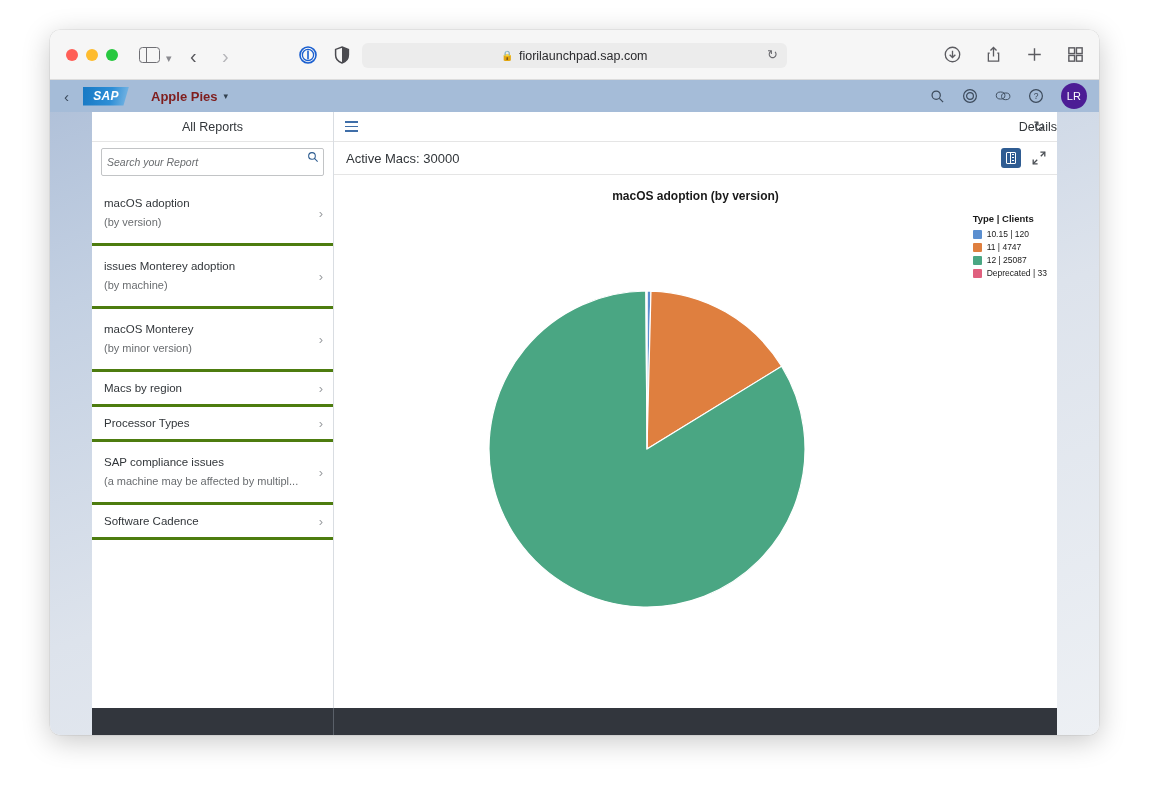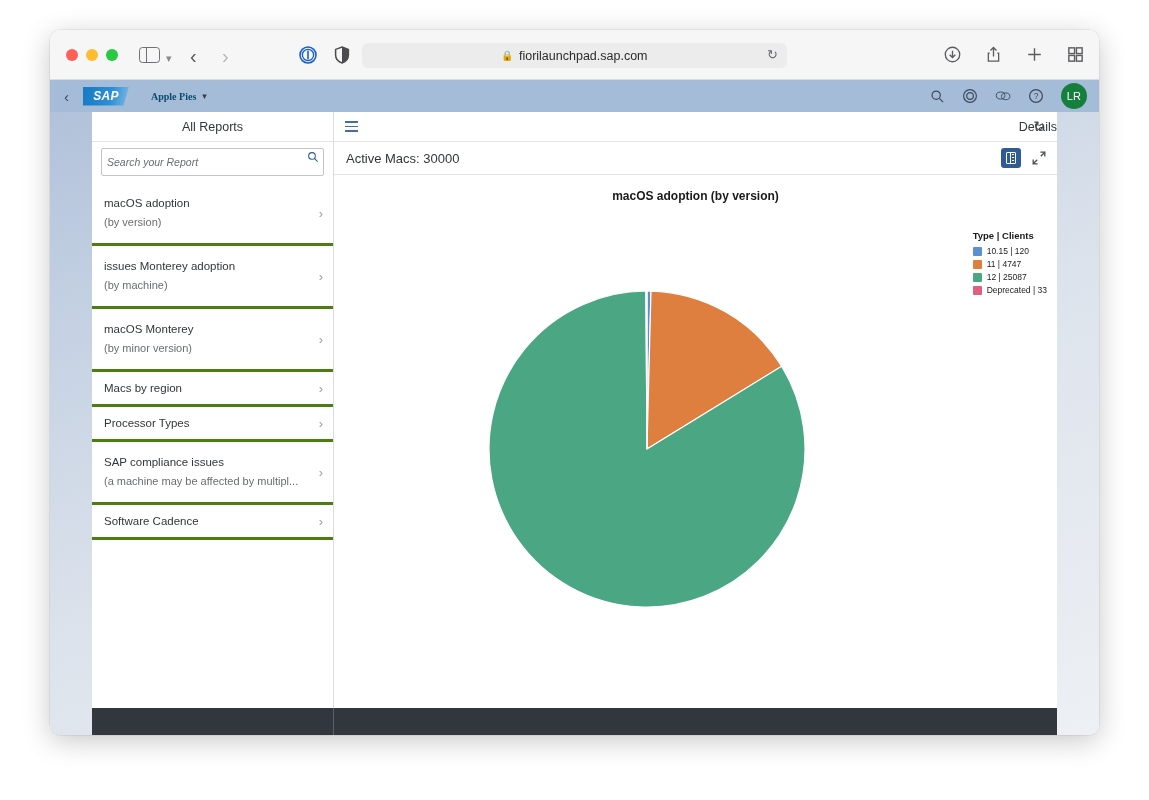--- a/index.html
+++ b/index.html
@@ -69,27 +69,27 @@
     position: relative;
   }
   .shell-back { font-size: 15px; color: #3b4a5c; font-weight: 300; margin-right: 14px; }
   .sap-logo {
     width: 46px; height: 19px; position: relative; margin-right: 22px;
     background: linear-gradient(100deg, #1879c4 0%, #2d8ed6 60%, #7fb9e4 100%);
     clip-path: polygon(0 0, 100% 0, 88% 100%, 0 100%);
     display: flex; align-items: center; justify-content: center;
   }
   .sap-logo span { color:#fff; font-weight:bold; font-size:12px; letter-spacing:0.3px; font-style:italic; }
-  .shell-title { font-size: 10px; font-weight: bold; color: #0c4a6e; font-family: Liberation Serif, serif; }
+  .shell-title { font-size: 13px; font-weight: bold; color: #7f1d1d; }
   .shell-caret { font-size: 9px; color: #32414f; margin-left: 6px; }
   .shell-right { position: absolute; right: 12px; top: 0; height: 32px; display: flex; align-items: center; gap: 17px; }
   .shell-right .si { width: 16px; height: 16px; color: #3d4b5c; display:flex; align-items:center; justify-content:center; }
   .avatar {
     width: 26px; height: 26px; border-radius: 50%;
-    background: #15803d; color: #fff; font-size: 11px;
+    background: #4c1d95; color: #fff; font-size: 11px;
     display: flex; align-items: center; justify-content: center; letter-spacing: .3px;
   }
 
   
   .app { position: absolute; left: 42px; top: 32px; right: 42px; bottom: 0; display: flex; }
 
   .master {
     width: 242px; background: #fff;
     border-right: 1px solid #d9dde2;
     display: flex; flex-direction: column;
@@ -153,21 +153,21 @@
   }
   .btn-expand { width: 16px; height: 16px; color: #4a4f54; }
 
   .chart-area { flex: 1; position: relative; background: #fff; }
   .chart-title {
     position: absolute; left: 0; right: 0; top: 14px;
     text-align: center; font-size: 12px; font-weight: bold; color: #1a1a1a;
   }
   .pie-svg { position: absolute; left: 0; top: 0; }
 
-  .legend { position: absolute; right: 10px; top: 55px; }
+  .legend { position: absolute; right: 10px; top: 38px; }
   .legend-title { font-size: 9.5px; font-weight: bold; color: #1a1a1a; margin-bottom: 5px; }
   .legend-row { display: flex; align-items: center; margin-bottom: 3px; }
   .legend-sw { width: 9px; height: 9px; margin-right: 5px; border-radius: 1px; }
   .legend-label { font-size: 8.5px; color: #1a1a1a; }
 
   .footer-bar { position: absolute; left: 42px; right: 42px; bottom: 0; height: 27px; display: flex; }
   .footer-left { width: 242px; background: #32363d; border-right: 1px solid #5a6069; }
   .footer-right { flex: 1; background: #32363d; }
 </style>
 </head>

